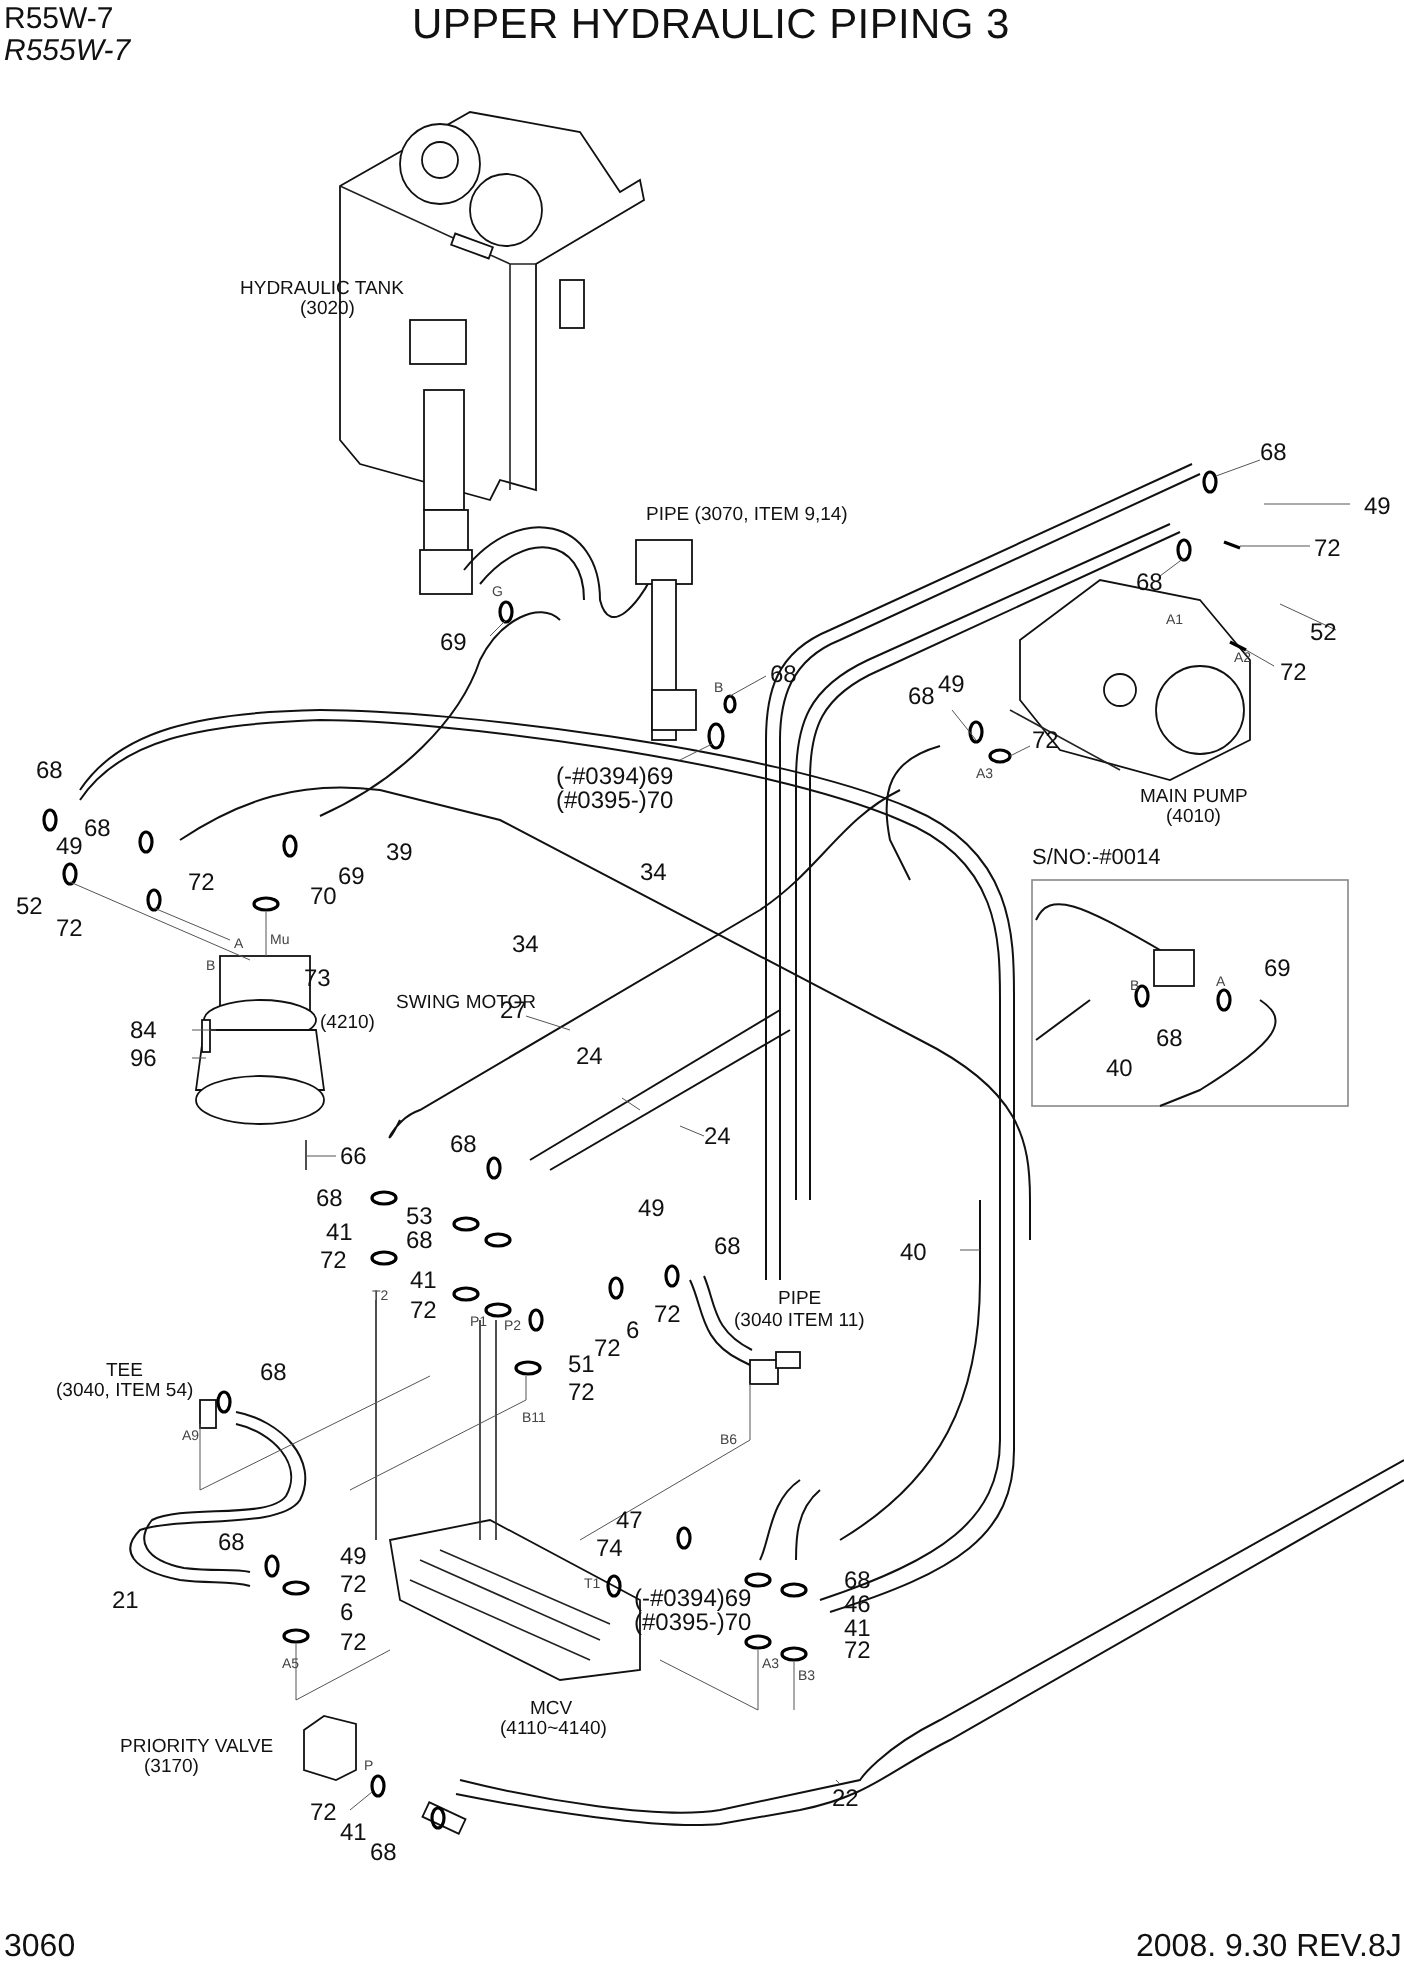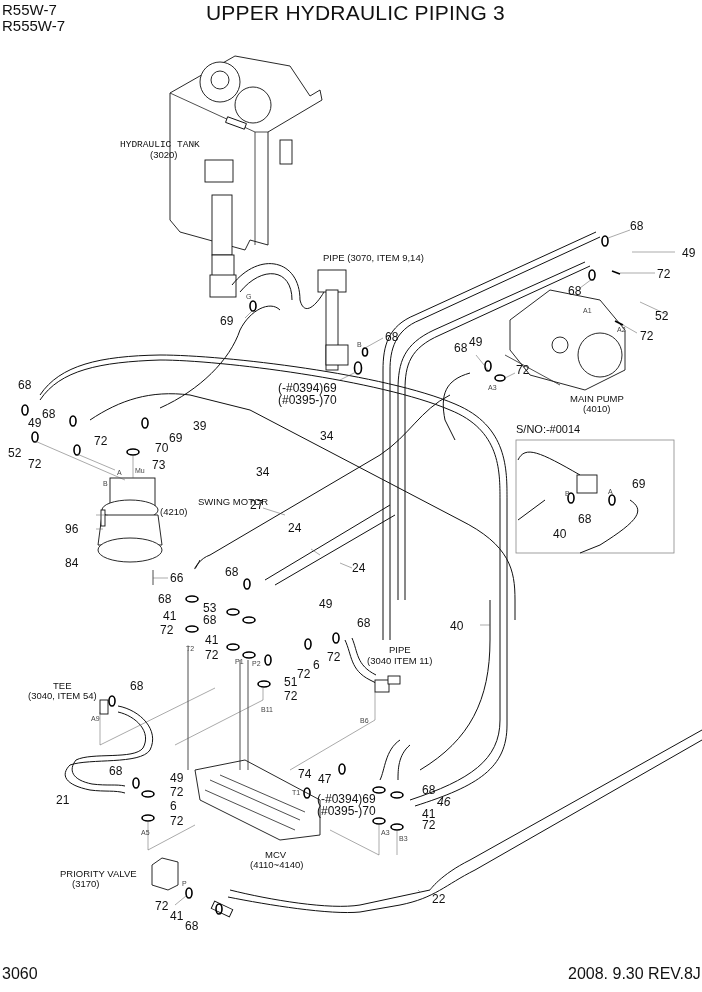--- a/index.html
+++ b/index.html
@@ -15,21 +15,21 @@
   .ln { stroke:#222; fill:none; stroke-width:0.8; }
   .ld { stroke:#555; fill:none; stroke-width:0.5; }
   .hose { stroke:#111; fill:none; stroke-width:1; }
   .part { stroke:#111; fill:#fff; stroke-width:0.9; }
   .oring { stroke:#000; fill:none; stroke-width:1.6; }
 </style>
 </head>
 <body>
 
 <div class="t model" style="top:2px;">R55W-7</div>
-<div class="t model" style="top:18px;">R555W-7</div>
+<div class="t model" style="top:18px;font-style:italic;">R555W-7</div>
 <div class="t title">UPPER HYDRAULIC PIPING 3</div>
 
 <svg id="diagram" width="702" height="992" viewBox="0 0 702 992">
 
   <g>
     <path class="part" d="M170 93 L235 56 L290 66 L310 96 L320 90 L322 100 L268 132 L268 245 L250 240 L245 250 L180 232 L170 220 L170 195 Z"></path>
     <path class="ln" d="M170 93 L255 132 L268 132 M255 132 L255 245"></path>
     <circle class="part" cx="220" cy="82" r="20"></circle>
     <circle class="part" cx="220" cy="80" r="9"></circle>
     <circle class="part" cx="253" cy="105" r="18"></circle>
@@ -202,21 +202,21 @@
     <line class="ld" x1="148" y1="822" x2="148" y2="850"></line>
     <line class="ld" x1="148" y1="850" x2="195" y2="825"></line>
     <line class="ld" x1="379" y1="825" x2="379" y2="855"></line>
     <line class="ld" x1="397" y1="831" x2="397" y2="855"></line>
     <line class="ld" x1="379" y1="855" x2="330" y2="830"></line>
     <line class="ld" x1="420" y1="892" x2="418" y2="890"></line>
     <line class="ld" x1="186" y1="896" x2="175" y2="905"></line>
   </g>
 </svg>
 
-<div class="t lbl" style="left:120px;top:140px;font-family:Liberation Mono, monospace;">HYDRAULIC TANK</div>
+<div class="t lbl" style="left:120px;top:140px;">HYDRAULIC TANK</div>
 <div class="t lbl" style="left:150px;top:150px;">(3020)</div>
 <div class="t lbl" style="left:299px;top:253px;padding-left:24px;">PIPE (3070, ITEM 9,14)</div>
 <div class="t lbl" style="left:570px;top:394px;">MAIN PUMP</div>
 <div class="t lbl" style="left:583px;top:404px;">(4010)</div>
 <div class="t lbl" style="left:160px;top:497px;margin-left:38px;">SWING MOTOR</div>
 <div class="t lbl" style="left:160px;top:507px;">(4210)</div>
 <div class="t lbl" style="left:389px;top:645px;text-align:right;">PIPE</div>
 <div class="t lbl" style="left:367px;top:656px;">(3040 ITEM 11)</div>
 <div class="t lbl" style="left:53px;top:681px;">TEE</div>
 <div class="t lbl" style="left:28px;top:691px;">(3040, ITEM 54)</div>
@@ -250,27 +250,27 @@
 <div class="t num" style="left:516px;top:364px;">72</div>
 <div class="t num" style="left:18px;top:379px;">68</div>
 <div class="t num" style="left:28px;top:417px;">49</div>
 <div class="t num" style="left:42px;top:408px;">68</div>
 <div class="t num" style="left:94px;top:435px;">72</div>
 <div class="t num" style="left:8px;top:447px;">52</div>
 <div class="t num" style="left:28px;top:458px;">72</div>
 <div class="t num" style="left:155px;top:442px;">70</div>
 <div class="t num" style="left:169px;top:432px;">69</div>
 <div class="t num" style="left:193px;top:420px;">39</div>
-<div class="t num" style="left:152px;top:459px;">73</div>
+<div class="t num" style="left:152px;top:483px;">73</div>
 <div class="t num" style="left:320px;top:430px;">34</div>
 <div class="t num" style="left:256px;top:466px;">34</div>
 <div class="t num" style="left:250px;top:499px;">27</div>
 <div class="t num" style="left:288px;top:522px;">24</div>
 <div class="t num" style="left:352px;top:562px;">24</div>
-<div class="t num" style="left:65px;top:509px;margin-top:48px;">84</div>
+<div class="t num" style="left:65px;top:509px;">84</div>
 <div class="t num" style="left:65px;top:523px;">96</div>
 <div class="t num" style="left:170px;top:572px;">66</div>
 <div class="t num" style="left:225px;top:566px;">68</div>
 <div class="t num" style="left:158px;top:593px;">68</div>
 <div class="t num" style="left:203px;top:602px;">53</div>
 <div class="t num" style="left:163px;top:610px;">41</div>
 <div class="t num" style="left:203px;top:614px;">68</div>
 <div class="t num" style="left:160px;top:624px;">72</div>
 <div class="t num" style="left:205px;top:634px;">41</div>
 <div class="t num" style="left:205px;top:649px;">72</div>
@@ -283,29 +283,29 @@
 <div class="t num" style="left:284px;top:690px;">72</div>
 <div class="t num" style="left:450px;top:620px;">40</div>
 <div class="t num" style="left:130px;top:680px;">68</div>
 <div class="t num" style="left:109px;top:765px;">68</div>
 <div class="t num" style="left:170px;top:772px;">49</div>
 <div class="t num" style="left:170px;top:786px;">72</div>
 <div class="t num" style="left:170px;top:800px;">6</div>
 <div class="t num" style="left:170px;top:815px;">72</div>
 <div class="t num" style="left:56px;top:794px;">21</div>
 <div class="t num" style="left:298px;top:768px;">74</div>
-<div class="t num" style="left:318px;top:754px;margin-top:19px;">47</div>
+<div class="t num" style="left:308px;top:754px;">47</div>
 <div class="t num" style="left:422px;top:784px;">68</div>
-<div class="t num" style="left:437px;top:796px;font-style:italic;">46</div>
+<div class="t num" style="left:422px;top:796px;">46</div>
 <div class="t num" style="left:422px;top:808px;">41</div>
 <div class="t num" style="left:422px;top:819px;">72</div>
 <div class="t num" style="left:155px;top:900px;">72</div>
 <div class="t num" style="left:170px;top:910px;">41</div>
 <div class="t num" style="left:185px;top:920px;">68</div>
-<div class="t num" style="left:432px;top:893px;">22</div>
+<div class="t num" style="left:416px;top:893px;">22</div>
 
 <div class="t tiny" style="left:246px;top:293px;">G</div>
 <div class="t tiny" style="left:357px;top:341px;">B</div>
 <div class="t tiny" style="left:583px;top:307px;">A1</div>
 <div class="t tiny" style="left:617px;top:326px;">A2</div>
 <div class="t tiny" style="left:488px;top:384px;">A3</div>
 <div class="t tiny" style="left:117px;top:469px;">A</div>
 <div class="t tiny" style="left:103px;top:480px;">B</div>
 <div class="t tiny" style="left:135px;top:467px;">Mu</div>
 <div class="t tiny" style="left:186px;top:645px;">T2</div>

